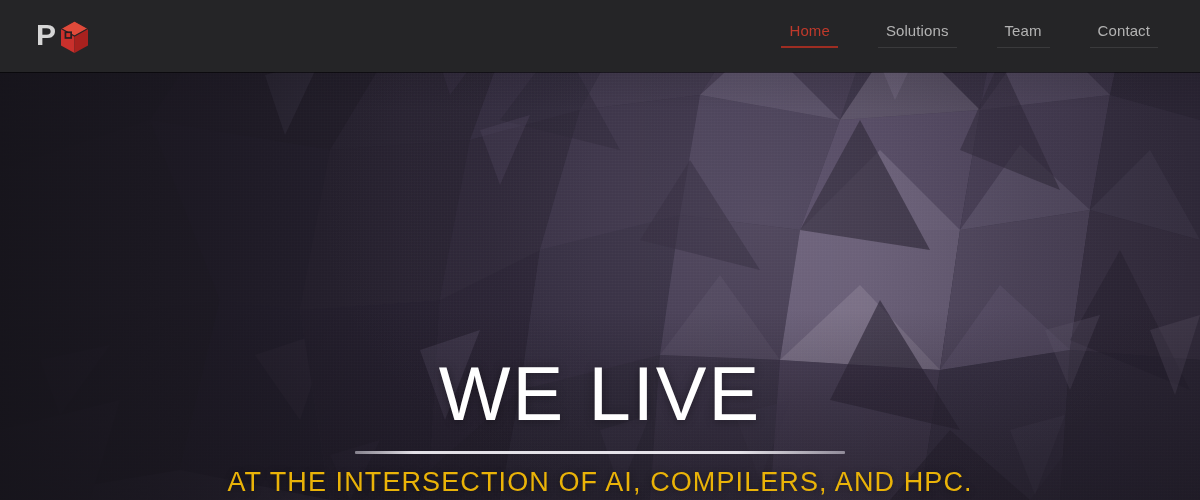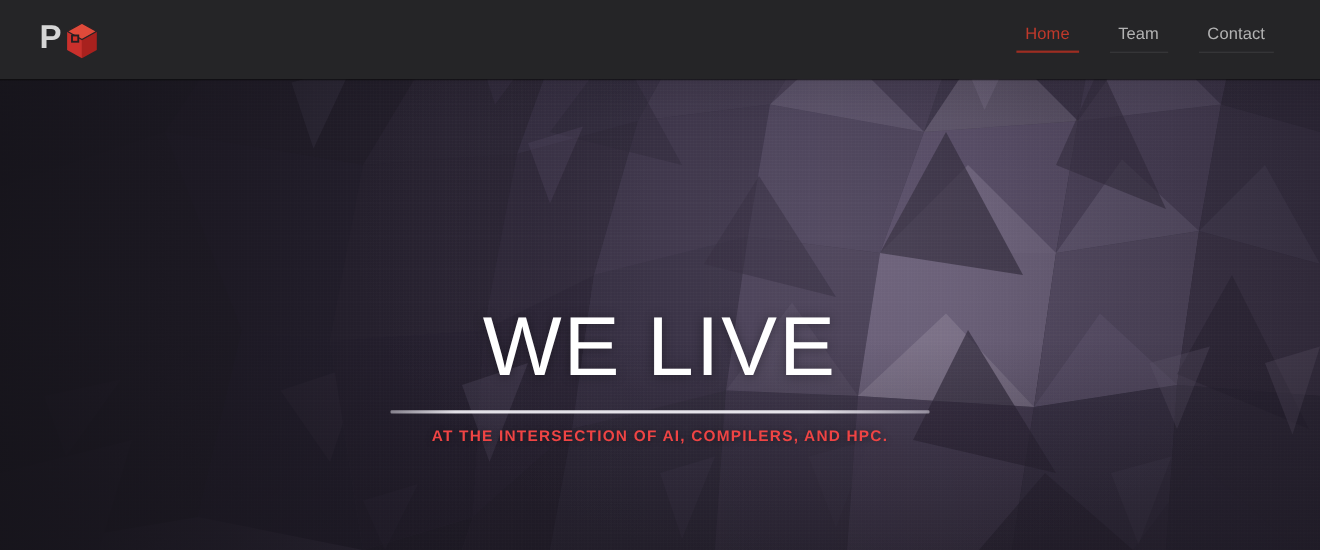--- a/index.html
+++ b/index.html
@@ -100,21 +100,21 @@
     top: 2px;
   }
 
   
   .main-nav {
     position: absolute;
     right: 28px;
     top: 22px;
     display: flex;
     align-items: flex-start;
-    gap: 0px;
+    gap: 12px;
   }
   .nav-item {
     position: relative;
     display: block;
     padding: 0 22px 9px 22px;
     font-size: 15px;
     color: #b3b3b3;
     text-decoration: none;
     line-height: 17px;
     letter-spacing: 0.1px;
@@ -141,21 +141,21 @@
   .hero-content {
     position: absolute;
     left: 0;
     top: 72px;
     width: 1200px;
     height: 428px;
     z-index: 10;
     display: flex;
     flex-direction: column;
     align-items: center;
-    justify-content: center;
+    justify-content: flex-end;
     padding-top: 110px;
     box-sizing: border-box;
     text-align: center;
   }
   .hero-title {
     margin: 0;
     font-size: 76px;
     font-weight: 300;
     color: #ffffff;
     letter-spacing: 2px;
@@ -164,23 +164,23 @@
   }
   .hero-rule {
     width: 490px;
     height: 3px;
     margin: 17px 0 0 0;
     background: linear-gradient(90deg, rgba(215,212,222,0.55) 0%, rgba(236,234,240,0.95) 12%, rgba(240,238,244,0.95) 78%, rgba(206,202,214,0.60) 100%);
     border-radius: 1px;
   }
   .hero-subtitle {
     margin: 12px 0 0 0;
-    font-size: 14px;
-    font-weight: 700;
-    color: #ef4444;
+    font-size: 27px;
+    font-weight: 400;
+    color: #eab308;
     letter-spacing: 1.1px;
     line-height: 1.25;
     text-shadow: 0 1px 7px rgba(0,0,0,0.40);
   }
 </style>
 </head>
 <body>
 
 <div id="page">
 
@@ -295,19 +295,20 @@
           <polygon points="29,8.5 29,25.5 15.5,33 15.5,16" fill="#a8211e"></polygon>
           <polygon points="15.5,1 29,8.5 15.5,16 2,8.5" fill="none" stroke="#2a2326" stroke-width="1.1"></polygon>
           <rect x="5.6" y="11.4" width="7.4" height="7.4" fill="#241f22"></rect>
           <rect x="7.3" y="13.1" width="4.0" height="4.0" fill="#d03128"></rect>
         </svg>
       </span>
     </a>
 
     <nav class="main-nav">
       <a class="nav-item is-active" href="#">Home</a>
+      <a class="nav-item" href="#">Solutions</a>
       <a class="nav-item" href="#">Team</a>
       <a class="nav-item" href="#">Contact</a>
     </nav>
 
   </div>
 
 </div>
 
 </body></html>

